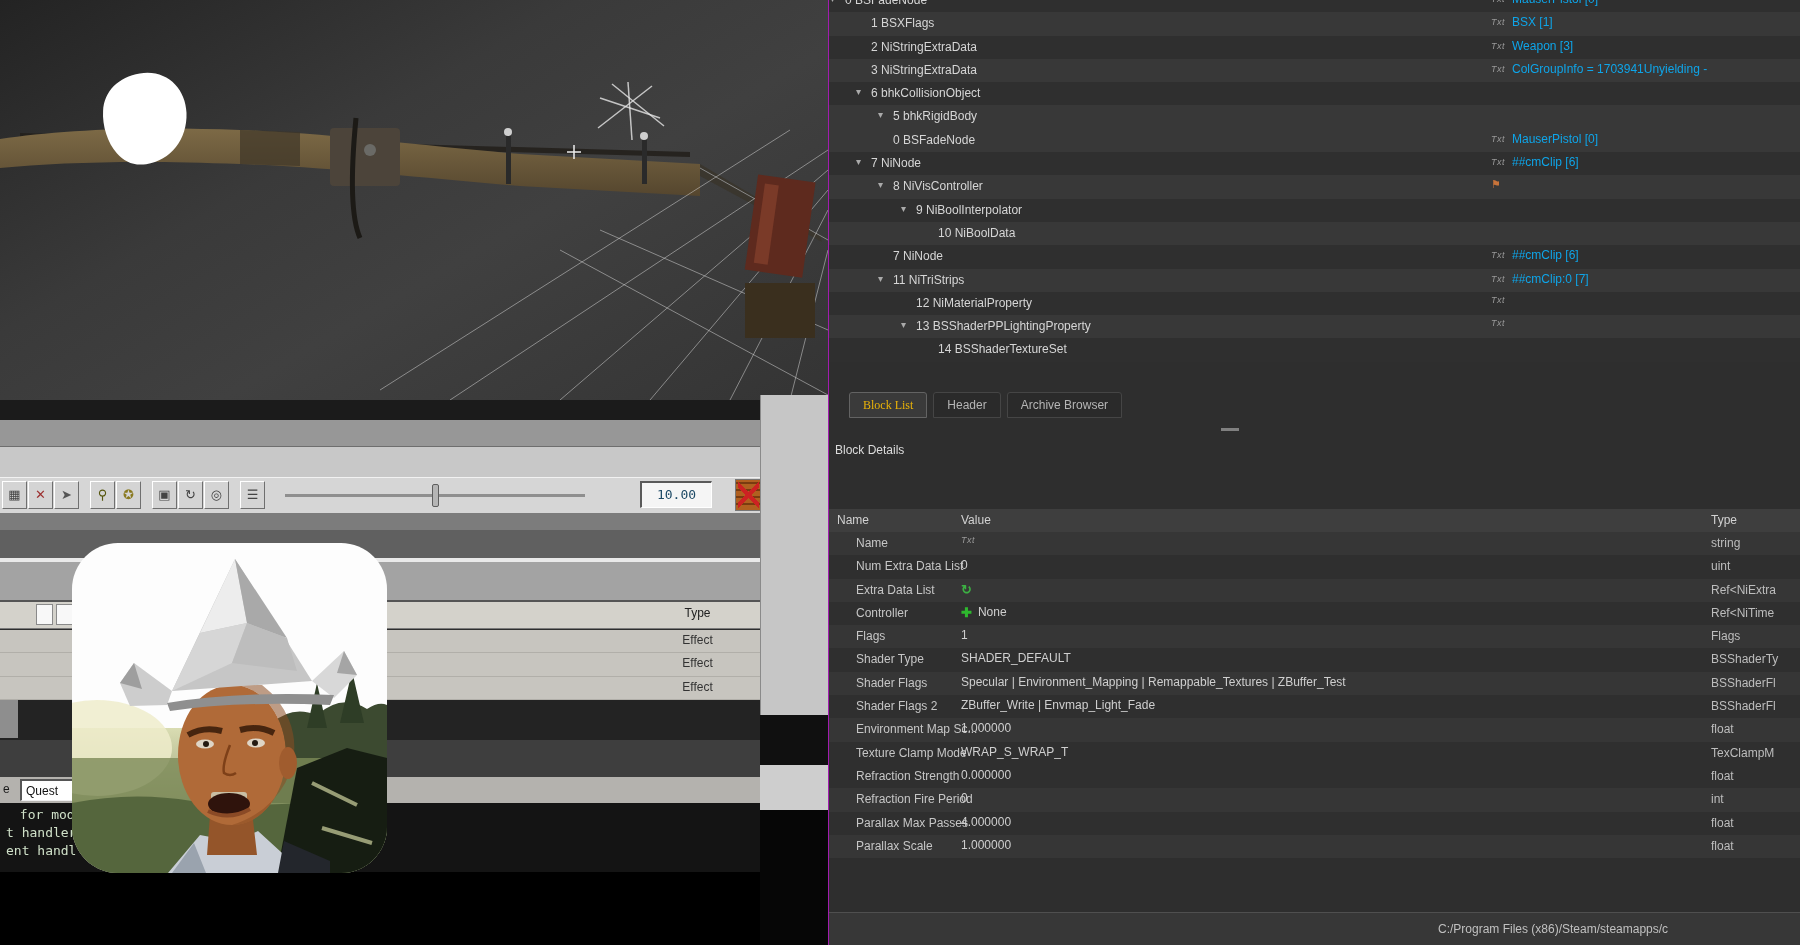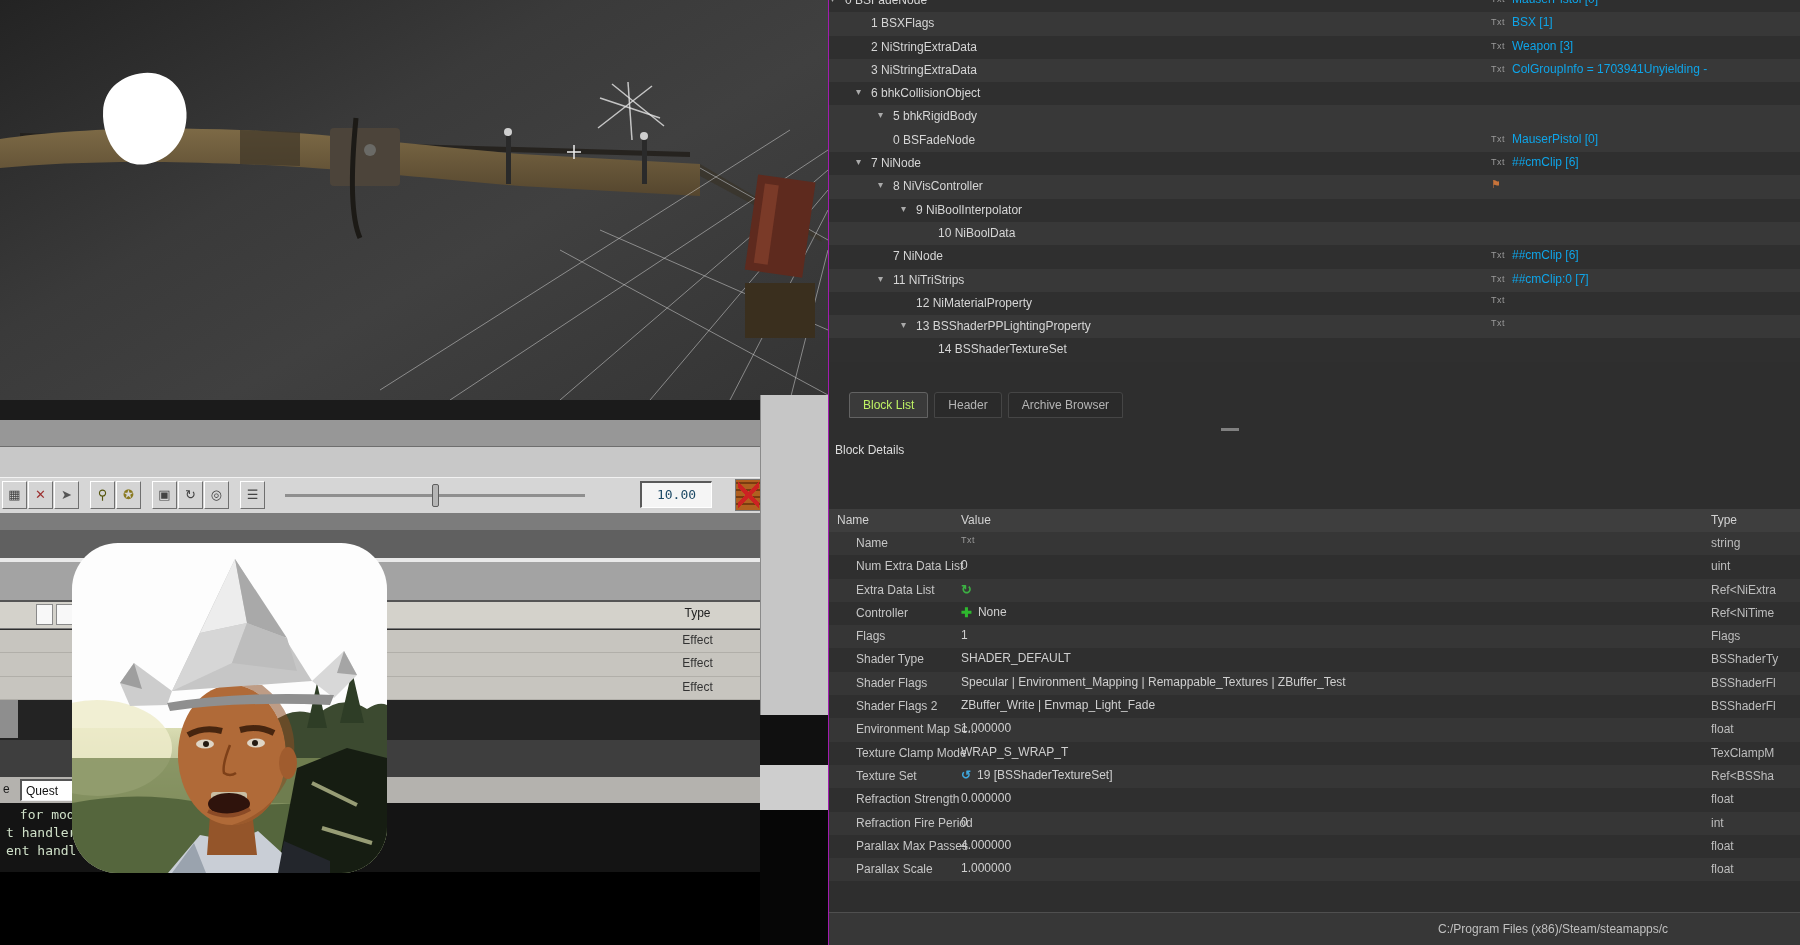--- a/index.html
+++ b/index.html
@@ -82,30 +82,30 @@
   
   .panel { position:absolute; left:828px; top:0; width:972px; height:945px; background:#2e2e2e;
     border-left:1px solid #a21caf; overflow:hidden; }
   .tree { position:absolute; top:-11px; left:0; width:100%; }
   .tree-row { position:relative; height:23.3px; background:#2f2f2f; overflow:hidden; }
   .tree-row.alt { background:#383838; }
   .t-arrow { position:absolute; top:4px; font-size:10px; color:#aaa; }
   .t-label { position:absolute; top:4px; font-size:12px; color:#d6d6d6; white-space:nowrap; }
   .t-val { position:absolute; left:662px; top:3px; display:flex; gap:7px; align-items:center; white-space:nowrap; }
   .t-vtext { font-size:12px; color:#0ea5e9; }
-  .ic-txt { color:#9a9a9a; font-size:9px; letter-spacing:.5px; }
+  .ic-txt { color:#9a9a9a; font-size:9px; font-style:italic; letter-spacing:.5px; }
   .ic-flag { color:#c8733a; font-size:11px; }
   .ic-refresh { color:#3cb043; font-size:13px; font-weight:bold; }
   .ic-plus { color:#2eb82e; font-size:13px; font-weight:bold; }
   .ic-link { color:#3fa9e0; font-size:12px; font-weight:bold; }
 
   .tabs { position:absolute; top:392px; left:20px; display:flex; gap:6px; }
   .tab { height:26px; line-height:24px; padding:0 13px; font-size:12px; color:#b5b5b5;
     background:#2a2a2a; border:1px solid #454545; border-radius:3px 3px 0 0; }
-  .tab.active { background:#3a3a3a; border-color:#636363; color:#bef264; }
+  .tab.active { background:#3a3a3a; border-color:#636363; color:#eab308;font-family:Liberation Serif, serif; }
 
   .grip { position:absolute; left:392px; top:428px; width:18px; height:3px; background:#808080; }
   .bd-title { position:absolute; left:6px; top:443px; font-size:12px; color:#dcdcdc; }
 
   .dt-header { position:absolute; top:509px; left:0; width:100%; height:23px; background:#3e3e3e; }
   .dt-header span { position:absolute; top:4px; font-size:12px; color:#d2d2d2; }
   .dt-rows { position:absolute; top:532px; left:0; width:100%; }
   .dt-row { position:relative; height:23.3px; background:#2f2f2f; overflow:hidden; }
   .dt-row.alt { background:#363636; }
   .dt-name { position:absolute; left:27px; top:4px; font-size:12px; color:#c6c6c6; white-space:nowrap; }
@@ -430,28 +430,20 @@
           </span>
           <span class="dt-type">float</span>
         </div>
         <div class="dt-row">
           <span class="dt-name">Texture Clamp Mode</span>
           <span class="dt-val">
             <span class="dt-vtext">WRAP_S_WRAP_T</span>
           </span>
           <span class="dt-type">TexClampM</span>
         </div>
-        <div class="dt-row alt">
-          <span class="dt-name">Texture Set</span>
-          <span class="dt-val">
-            <span class="ic-link">↺</span>
-            <span class="dt-vtext">19 [BSShaderTextureSet]</span>
-          </span>
-          <span class="dt-type">Ref&lt;BSSha</span>
-        </div>
         <div class="dt-row">
           <span class="dt-name">Refraction Strength</span>
           <span class="dt-val">
             <span class="dt-vtext">0.000000</span>
           </span>
           <span class="dt-type">float</span>
         </div>
         <div class="dt-row alt">
           <span class="dt-name">Refraction Fire Period</span>
           <span class="dt-val">

